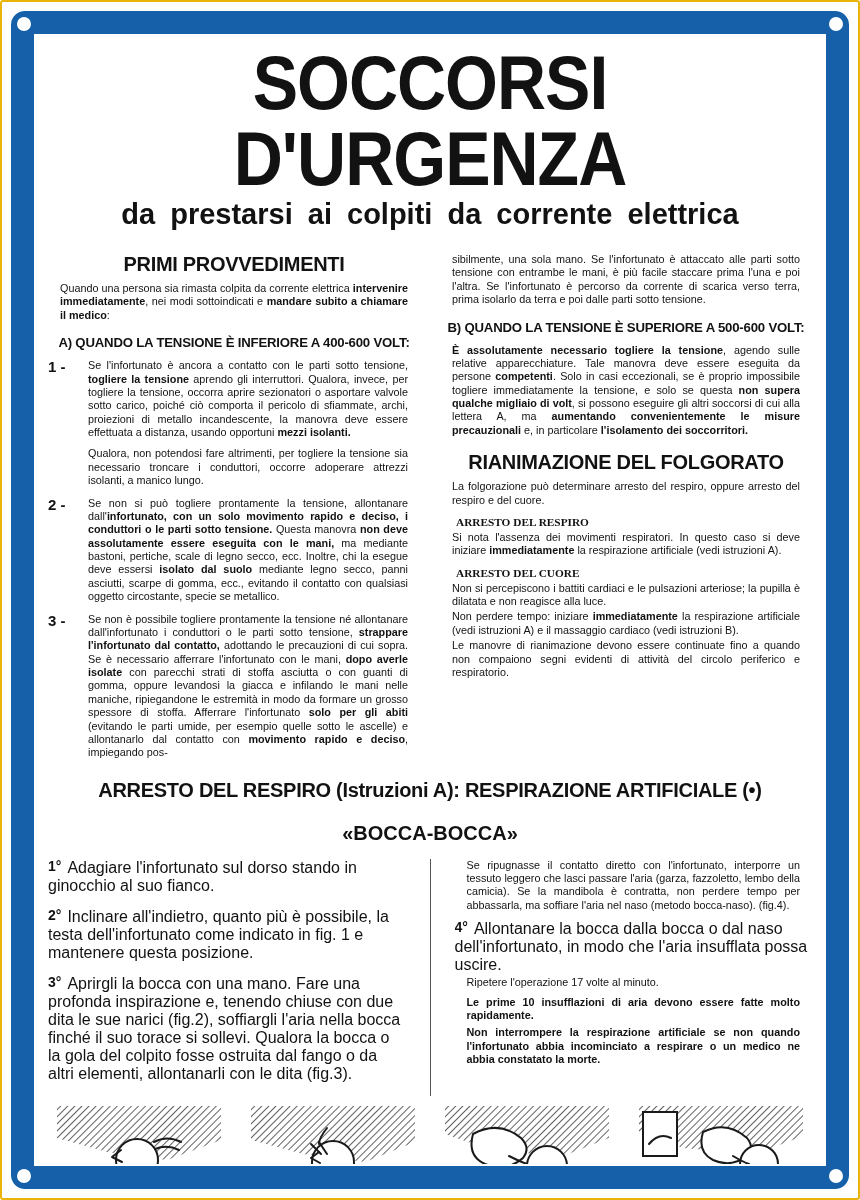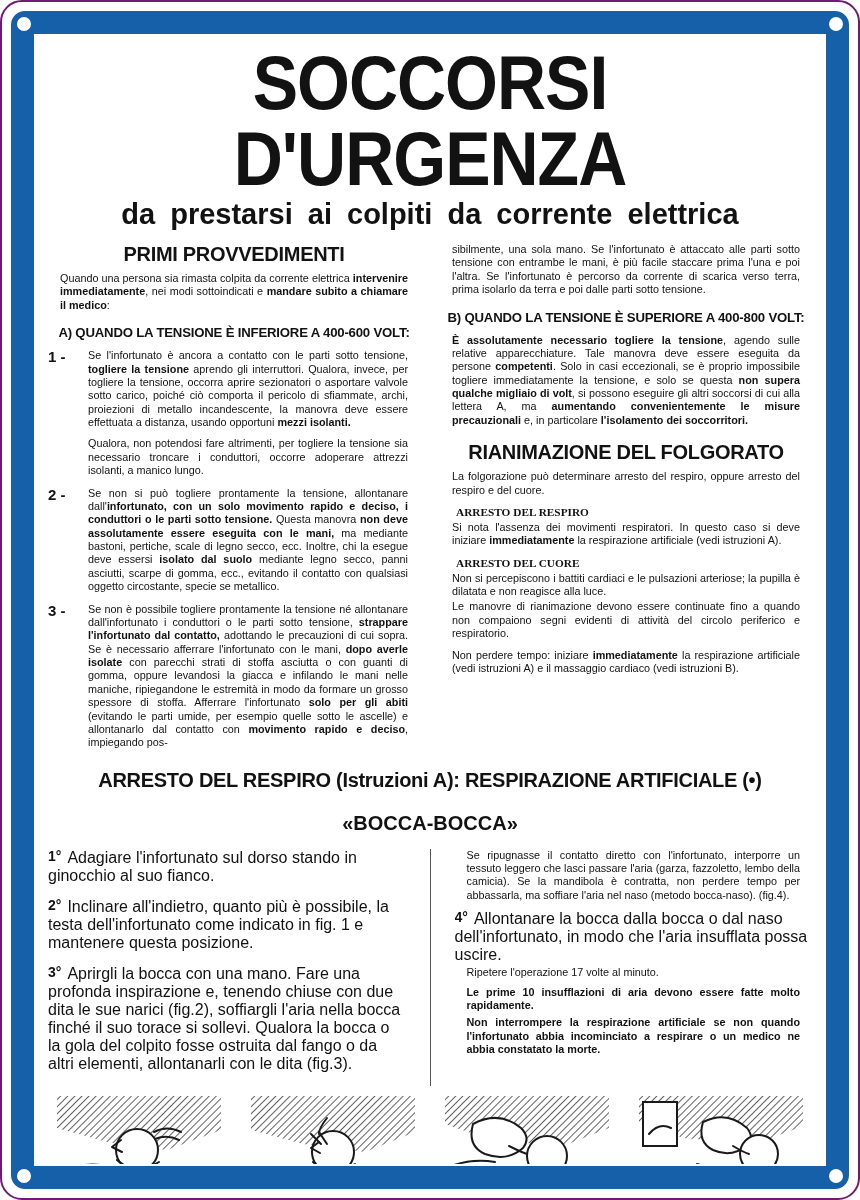--- a/index.html
+++ b/index.html
@@ -2,30 +2,30 @@
 <html lang="it" style="--blue: #1560a8; --ink: #121212;"><head>
 <meta charset="utf-8">
 <style>
   :root{
     --blue:#1560a8;
     --ink:#121212;
   }
   html,body{margin:0;padding:0;background:#ffffff;}
   body{width:860px;height:1200px;font-family:"Liberation Sans","DejaVu Sans",sans-serif;color:var(--ink);}
   .poster{position:relative;width:860px;height:1200px;box-sizing:border-box;background:#fff;
-          border:2px solid #701a75;border-radius:22px;overflow:hidden;}
+          border:2px solid #eab308;border-radius:3px;overflow:hidden;}
   .frame{position:absolute;inset:9px;border:23px solid var(--blue);border-radius:14px;pointer-events:none;}
   .hole{position:absolute;width:14px;height:14px;border-radius:50%;background:#fff;z-index:3;}
   .hole.tl{left:15px;top:15px}.hole.tr{right:15px;top:15px}
   .hole.bl{left:15px;bottom:15px}.hole.br{right:15px;bottom:15px}
   .content{position:absolute;top:36px;left:46px;right:46px;bottom:34px;overflow:hidden;}
 
   h1.title{margin:6px 0 0;font-size:68px;line-height:1;font-weight:bold;text-align:center;
            letter-spacing:-1px;word-spacing:26px;transform:scaleY(1.12);transform-origin:top center;}
-  .subtitle{font-size:29px;font-weight:bold;text-align:center;word-spacing:7px;margin:18px 0 12px;}
+  .subtitle{font-size:29px;font-weight:bold;text-align:center;word-spacing:7px;margin:18px 0 22px;}
 
   .cols{display:flex;gap:20px;}
   .col{flex:1;min-width:0;}
   p,.p{margin:0 12px 8px;text-align:justify;font-size:10.8px;line-height:1.24;}
   b{font-weight:bold;}
   h2.section{font-size:20px;font-weight:bold;text-align:center;margin:0 0 6px;letter-spacing:-0.3px;}
   h3.ab{font-size:13.2px;font-weight:bold;text-align:center;margin:13px 0 9px;letter-spacing:-0.2px;}
   h4.subhd{font-size:11.3px;font-weight:bold;margin:9px 16px 3px;text-align:left;font-family:Liberation Serif, serif;}
 
   .item{display:flex;margin:0 0 9px;}
@@ -97,31 +97,31 @@
         <div class="item">
           <div class="inum">3 -</div>
           <div class="ibody">
             <p><span>Se non è possibile togliere prontamente la tensione né allontanare dall'infortunato i conduttori o le parti sotto tensione, </span><b>strappare l'infortunato dal contatto,</b><span> adottando le precauzioni di cui sopra. Se è necessario afferrare l'infortunato con le mani, </span><b>dopo averle isolate</b><span> con parecchi strati di stoffa asciutta o con guanti di gomma, oppure levandosi la giacca e infilando le mani nelle maniche, ripiegandone le estremità in modo da formare un grosso spessore di stoffa. Afferrare l'infortunato </span><b>solo per gli abiti</b><span> (evitando le parti umide, per esempio quelle sotto le ascelle) e allontanarlo dal contatto con </span><b>movimento rapido e deciso</b><span>, impiegando pos-</span></p>
           </div>
         </div>
       </div>
 
       <div class="col">
         <p>sibilmente, una sola mano. Se l'infortunato è attaccato alle parti sotto tensione con entrambe le mani, è più facile staccare prima l'una e poi l'altra. Se l'infortunato è percorso da corrente di scarica verso terra, prima isolarlo da terra e poi dalle parti sotto tensione.</p>
-        <h3 class="ab">B) QUANDO LA TENSIONE È SUPERIORE A 400-800 VOLT:</h3>
+        <h3 class="ab">B) QUANDO LA TENSIONE È SUPERIORE A 500-600 VOLT:</h3>
         <p><b>È assolutamente necessario togliere la tensione</b><span>, agendo sulle relative apparecchiature. Tale manovra deve essere eseguita da persone </span><b>competenti</b><span>. Solo in casi eccezionali, se è proprio impossibile togliere immediatamente la tensione, e solo se questa </span><b>non supera qualche migliaio di volt</b><span>, si possono eseguire gli altri soccorsi di cui alla lettera A, ma </span><b>aumentando convenientemente le misure precauzionali</b><span> e, in particolare </span><b>l'isolamento dei soccorritori.</b></p>
 
         <h2 class="section" style="margin-top:14px">RIANIMAZIONE DEL FOLGORATO</h2>
         <p>La folgorazione può determinare arresto del respiro, oppure arresto del respiro e del cuore.</p>
         <h4 class="subhd">ARRESTO DEL RESPIRO</h4>
         <p><span>Si nota l'assenza dei movimenti respiratori. In questo caso si deve iniziare </span><b>immediatamente</b><span> la respirazione artificiale (vedi istruzioni A).</span></p>
         <h4 class="subhd">ARRESTO DEL CUORE</h4>
         <p style="margin-bottom:2px">Non si percepiscono i battiti cardiaci e le pulsazioni arteriose; la pupilla è dilatata e non reagisce alla luce.</p>
+        <p style="margin-bottom:2px"><span>Non perdere tempo: iniziare </span><b>immediatamente</b><span> la respirazione artificiale (vedi istruzioni A) e il massaggio cardiaco (vedi istruzioni B).</span></p>
         <p>Le manovre di rianimazione devono essere continuate fino a quando non compaiono segni evidenti di attività del circolo periferico e respiratorio.</p>
-        <p style="margin-bottom:2px"><span>Non perdere tempo: iniziare </span><b>immediatamente</b><span> la respirazione artificiale (vedi istruzioni A) e il massaggio cardiaco (vedi istruzioni B).</span></p>
       </div>
     </div>
 
     <div class="resp-head">ARRESTO DEL RESPIRO (Istruzioni A): RESPIRAZIONE ARTIFICIALE (•)</div>
     <div class="resp-sub">«BOCCA-BOCCA»</div>
 
     <div class="cols resp">
       <div class="col left">
         <div class="step">
           <span class="snum">1°</span>

